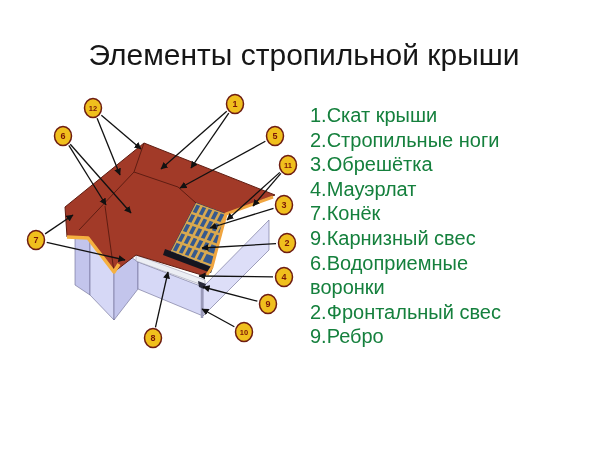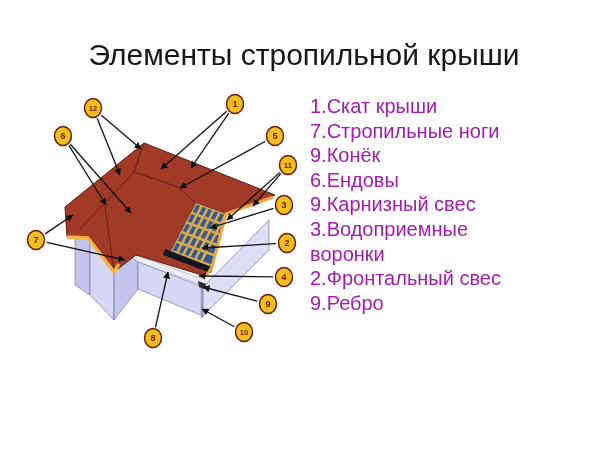--- a/index.html
+++ b/index.html
@@ -1,21 +1,21 @@
 <!DOCTYPE html>
 <html style="--roof: #a23a28; --roof_stroke: #5f1d12; --wall: #d6d8f6; --wall_dark: #c3c5ec; --wall_light: #dddef8; --lattice_bg: #35598f; --lattice_grid: #d9a94f; --soffit: #f5b040; --eave_strip: #f0a540; --gutter: #eceef4; --badge_fill: #f0bf1d; --badge_stroke: #6e1d12; --badge_text: #7a1508; --arrow: #111111; --logo_top_bg: #1b1f2e; --logo_text1: #e8442a; --logo_blue: #5b8fc0; --logo_text2: #e87820;"><head>
 <meta charset="utf-8">
 <style>
   html,body{margin:0;padding:0;background:#fff;}
   #slide{position:relative;width:600px;height:450px;background:#fff;overflow:hidden;
          font-family:"Liberation Sans", sans-serif;}
   #page-title{position:absolute;left:0;top:34px;width:600px;margin:4px;text-align:center;
               font-size:30px;font-weight:400;color:#161616;letter-spacing:0;}
   #diagram-wrap{position:absolute;left:15px;top:80px;width:295px;height:305px;}
-  #legend{position:absolute;left:310px;top:94px;width:282px;color:#a21caf;
+  #legend{position:absolute;left:310px;top:103px;width:282px;color:#15803d;
           font-size:20px;line-height:24.6px;}
   .legend-item{white-space:pre-line;}
   
   .roof{fill:var(--roof);stroke:var(--roof_stroke);stroke-width:1;}
   .roofline{fill:none;stroke:var(--roof_stroke);stroke-width:1;}
   .wall{fill:var(--wall);stroke:#6a6a90;stroke-width:0.6;}
   .wall-dk{fill:var(--wall_dark);stroke:#6a6a90;stroke-width:0.6;}
   .wall-lt{fill:var(--wall_light);stroke:#6a6a90;stroke-width:0.6;}
   .lat-bg{fill:var(--lattice_bg);stroke:#23406b;stroke-width:1;}
   .latgrid{stroke:var(--lattice_grid);stroke-width:2.6;}
@@ -168,22 +168,23 @@
           <g>
             <ellipse cx="78" cy="28" rx="8.5" ry="9.5" class="badge-c"></ellipse>
             <text x="78" y="31" class="badge-t" font-size="7.5">12</text>
           </g>
         </g>
     </svg>
   </div>
 
   <div id="legend">
       <div class="legend-item">1.Скат крыши</div>
-      <div class="legend-item">7.Стропильные ноги</div>
-      <div class="legend-item">9.Конёк</div>
-      <div class="legend-item">6.Ендовы</div>
+      <div class="legend-item">2.Стропильные ноги</div>
+      <div class="legend-item">3.Обрешётка</div>
+      <div class="legend-item">4.Мауэрлат</div>
+      <div class="legend-item">7.Конёк</div>
       <div class="legend-item">9.Карнизный свес</div>
-      <div class="legend-item">3.Водоприемные
+      <div class="legend-item">6.Водоприемные
 воронки</div>
       <div class="legend-item">2.Фронтальный свес</div>
       <div class="legend-item">9.Ребро</div>
     </div>
 </div>
 
 </body></html>

